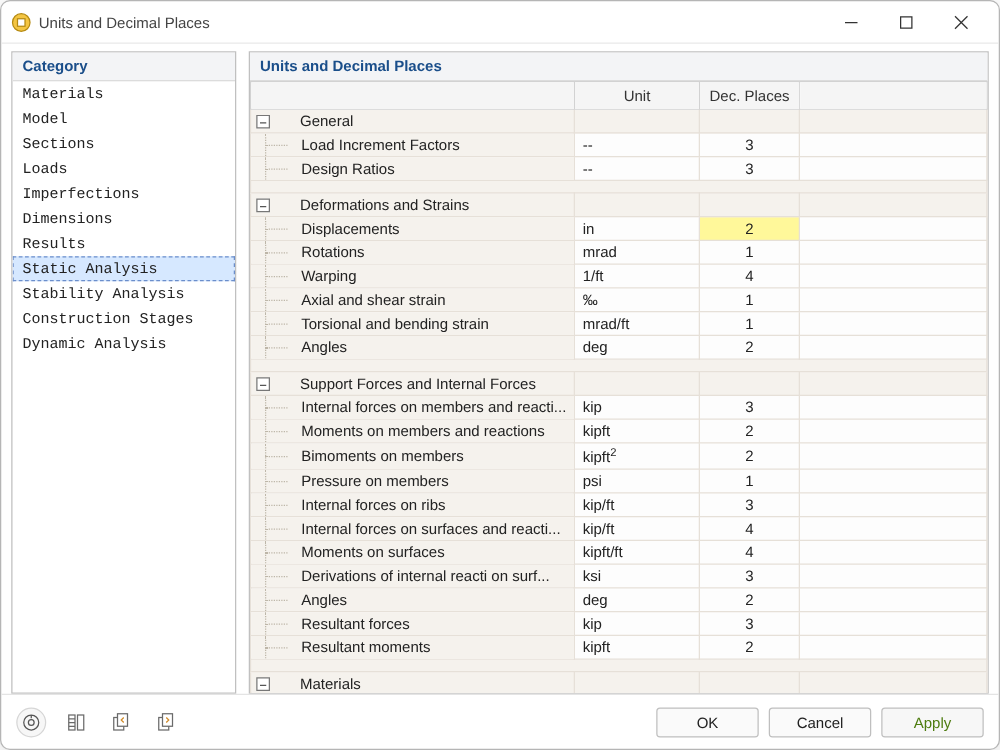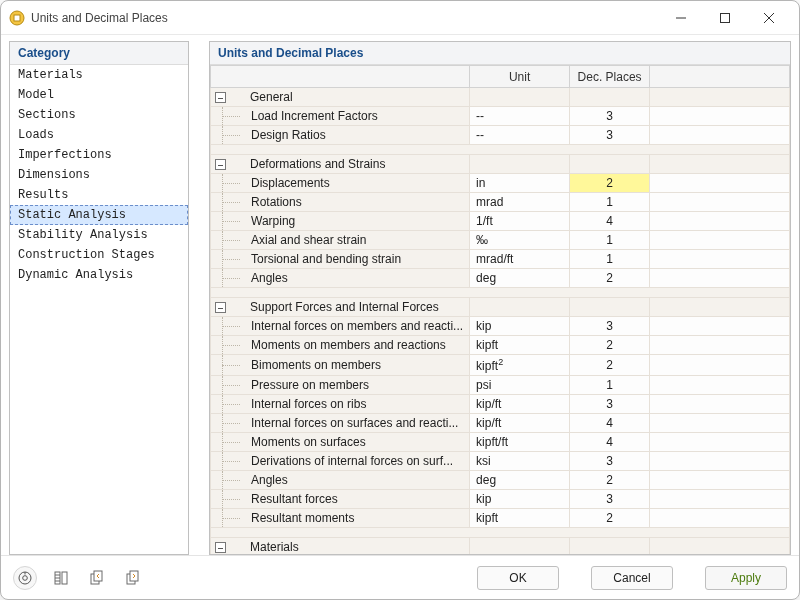--- a/index.html
+++ b/index.html
@@ -4,21 +4,21 @@
 <style>
   html,body{margin:0;padding:0;height:100%;font-family:"Segoe UI",Arial,sans-serif;font-size:12px;color:#222;background:#fff}
   *{box-sizing:border-box}
   .window{width:800px;height:600px;border:1px solid #b5b5b5;border-radius:8px;background:#fff;display:flex;flex-direction:column;overflow:hidden;box-shadow:0 4px 20px rgba(0,0,0,.15)}
   .titlebar{height:34px;display:flex;align-items:center;padding:0 8px;border-bottom:1px solid #e9e9e9;}
   .titlebar .icon{width:16px;height:16px;margin-right:6px;display:flex;align-items:center;justify-content:center}
   .titlebar .title{flex:0 0 auto;font-size:12px;color:#444}
   .titlebar .spacer{flex:1}
   .winbtn{width:44px;height:30px;display:flex;align-items:center;justify-content:center;border-radius:4px}
   .winbtn svg{stroke:#333;stroke-width:1}
-  .body{flex:1;display:flex;padding:6px 8px 0 8px;gap:20px;min-height:0}
+  .body{flex:1;display:flex;padding:6px 8px 0 8px;gap:10px;min-height:0}
   .sidebar{width:180px;border:1px solid #c0c0c0;background:#fff;display:flex;flex-direction:column;overflow:hidden}
   .sidebar-head{background:#f3f4f6;border-bottom:1px solid #dcdcdc;padding:4px 8px;font-weight:600;color:#1a4e8a}
   .catlist{flex:1;overflow:auto}
   .catitem{padding:3px 8px;font-family:Liberation Mono, monospace;}
   .catitem.selected{background:#d6e8ff;border:1px dashed #6b8ecb;padding:2px 7px}
   .main{flex:1;border:1px solid #c0c0c0;background:#fff;display:flex;flex-direction:column;min-width:0;overflow:hidden}
   .main-head{background:#f3f4f6;border-bottom:1px solid #dcdcdc;padding:4px 8px;font-weight:600;color:#1a4e8a}
   .grid-wrap{flex:1;overflow:auto;position:relative;scrollbar-width:thin}
   table.grid{border-collapse:collapse;width:100%;}
   table.grid th{position:sticky;top:0;background:#f5f5f5;border:1px solid #d2d2d2;font-weight:400;padding:3px 6px;color:#333;text-align:center;height:22px}
@@ -36,21 +36,21 @@
   td.label::before{content:"";position:absolute;left:11px;top:0;bottom:0;border-left:1px dotted #bdb6a8}
   td.label::after{content:"";position:absolute;left:11px;top:50%;width:18px;border-top:1px dotted #bdb6a8}
   td.unit{background:#fdfdfd;max-width:100px}
   td.dec{background:#fdfdfd;text-align:center}
   td.extra{background:#fdfdfd}
   td.hl{background:#fff89a!important}
   .sup{font-size:9px;vertical-align:super}
   .footer{height:44px;border-top:1px solid #e4e4e4;display:flex;align-items:center;padding:0 12px;gap:8px}
   .footer .left{display:flex;gap:12px;align-items:center}
   .footer .spacer{flex:1}
-  .btn{min-width:82px;height:24px;border:1px solid #bfbfbf;background:#fafafa;border-radius:3px;font-size:12px;display:inline-flex;align-items:center;justify-content:center;margin-left:24px;}
+  .btn{min-width:82px;height:24px;border:1px solid #bfbfbf;background:#fafafa;border-radius:3px;font-size:12px;display:inline-flex;align-items:center;justify-content:center;}
   .btn.disabled{color:#4d7c0f;background:#f7f7f7}
   .iconbtn{width:24px;height:24px;border:1px solid #d6d6d6;border-radius:12px;background:#f7f7f7;display:flex;align-items:center;justify-content:center}
   .iconbtn.flat{border-radius:4px;border-color:transparent;background:transparent}
   .iconbtn svg{display:block}
 </style>
 </head>
 <body>
 
 <div class="window">
 
@@ -219,21 +219,21 @@
                 <td class="dec">4</td>
                 <td class="extra"></td>
               </tr>
               <tr class="data">
                 <td class="label">Moments on surfaces</td>
                 <td class="unit">kipft/ft</td>
                 <td class="dec">4</td>
                 <td class="extra"></td>
               </tr>
               <tr class="data">
-                <td class="label">Derivations of internal forces on surf...</td>
+                <td class="label">Derivations of internal reacti on surf...</td>
                 <td class="unit">ksi</td>
                 <td class="dec">3</td>
                 <td class="extra"></td>
               </tr>
               <tr class="data">
                 <td class="label">Angles</td>
                 <td class="unit">deg</td>
                 <td class="dec">2</td>
                 <td class="extra"></td>
               </tr>

